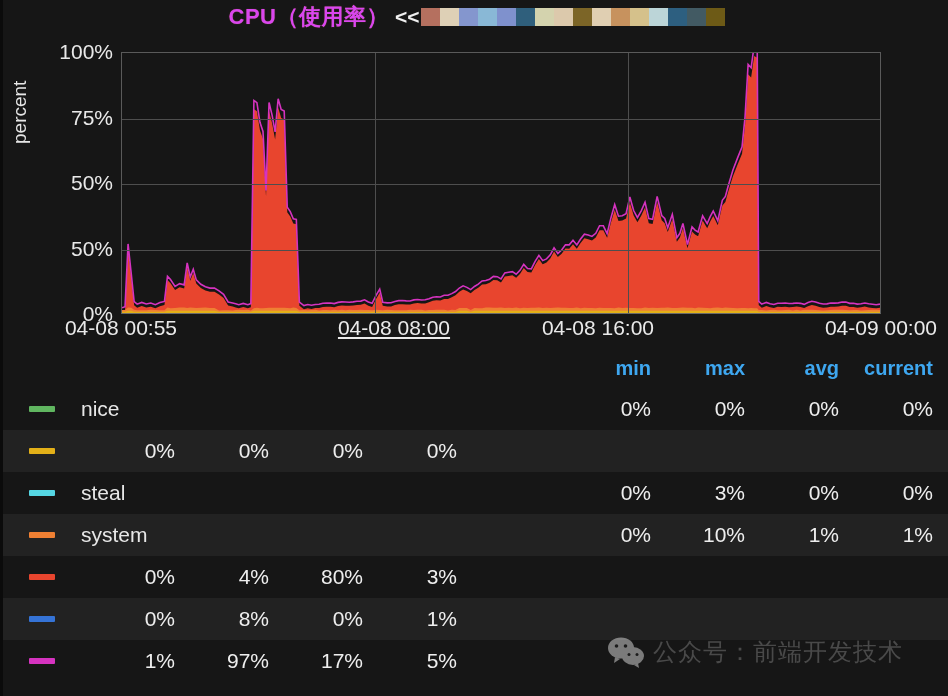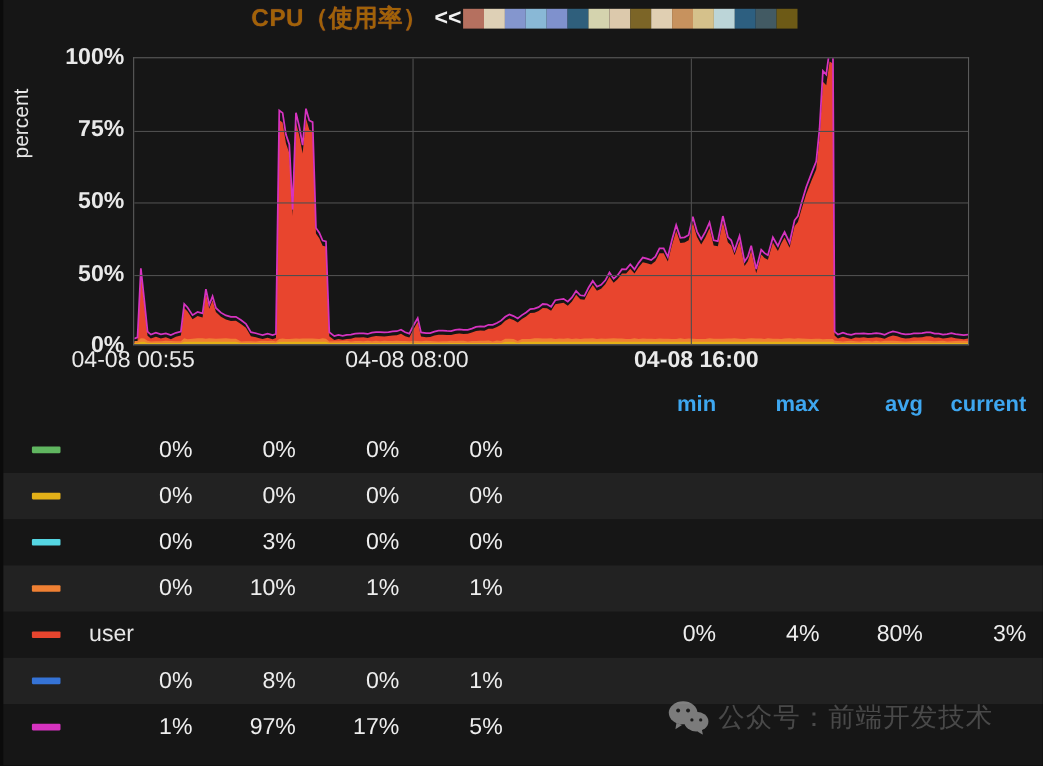--- a/index.html
+++ b/index.html
@@ -25,21 +25,21 @@
     position: absolute;
     left: 0;
     top: 0;
     width: 948px;
     height: 34px;
     display: flex;
     align-items: center;
     justify-content: center;
   }
   .title-text {
-    color: #a16207;
+    color: #d946ef;
     font-size: 22px;
     font-weight: bold;
     letter-spacing: 0.5px;
     white-space: nowrap;
     text-shadow: 0 0 1px rgba(255,120,120,.45);
   }
   .title-collapse {
     color: #f0f0f0;
     font-size: 21px;
     font-weight: bold;
@@ -76,21 +76,20 @@
     white-space: nowrap;
   }
   .ytick {
     position: absolute;
     right: 0;
     color: #e9e9e9;
     font-size: 21px;
     text-align: center;
     white-space: nowrap;
     transform: translateY(-50%);
-    font-weight: bold;
   }
   .yticks {
     position: absolute;
     left: 0;
     top: 0;
     width: 110px;
     height: 300px;
   }
   .plot {
     position: absolute;
@@ -276,75 +275,78 @@
         </svg>
     <div class="gridline-h" style="top: 196.5px;"></div>
         <div class="gridline-h" style="top: 131px;"></div>
         <div class="gridline-h" style="top: 65.5px;"></div>
         <div class="gridline-v" style="left: 253.08px;"></div>
         <div class="gridline-v" style="left: 506.16px;"></div>
       </div>
 
     <div class="xticks" id="xticks">
         <div class="xtick" style="left: 118px;">04-08 00:55</div>
-        <div class="xtick" style="left: 367px;">04-08 08:00</div>
-        <div class="xtick" style="left: 630px; font-weight: bold;">04-08 16:00</div>
+        <div class="xtick" style="left: 391px; text-decoration: underline;">04-08 08:00</div>
+        <div class="xtick" style="left: 595px;">04-08 16:00</div>
+        <div class="xtick" style="left: 878px;">04-09 00:00</div>
       </div>
   </div>
 
   <div class="legend">
     <div class="legend-head">
       <div class="lg-head-spacer"></div>
       <div class="lg-head-cell">min</div>
       <div class="lg-head-cell">max</div>
       <div class="lg-head-cell">avg</div>
       <div class="lg-head-cell last">current</div>
     </div>
     <div id="legend-rows">
         <div class="legend-row">
           <div class="lg-swatch-cell">
             <span class="lg-swatch" style="background: rgb(96, 182, 96);"></span>
           </div>
+          <div class="lg-name">nice</div>
           <div class="lg-val">0%</div>
           <div class="lg-val">0%</div>
           <div class="lg-val">0%</div>
           <div class="lg-val last">0%</div>
         </div>
         <div class="legend-row alt">
           <div class="lg-swatch-cell">
             <span class="lg-swatch" style="background: rgb(227, 176, 24);"></span>
           </div>
           <div class="lg-val">0%</div>
           <div class="lg-val">0%</div>
           <div class="lg-val">0%</div>
           <div class="lg-val last">0%</div>
         </div>
         <div class="legend-row">
           <div class="lg-swatch-cell">
             <span class="lg-swatch" style="background: rgb(85, 214, 227);"></span>
           </div>
+          <div class="lg-name">steal</div>
           <div class="lg-val">0%</div>
           <div class="lg-val">3%</div>
           <div class="lg-val">0%</div>
           <div class="lg-val last">0%</div>
         </div>
         <div class="legend-row alt">
           <div class="lg-swatch-cell">
             <span class="lg-swatch" style="background: rgb(239, 128, 51);"></span>
           </div>
+          <div class="lg-name">system</div>
           <div class="lg-val">0%</div>
           <div class="lg-val">10%</div>
           <div class="lg-val">1%</div>
           <div class="lg-val last">1%</div>
         </div>
         <div class="legend-row">
           <div class="lg-swatch-cell">
             <span class="lg-swatch" style="background: rgb(232, 69, 46);"></span>
           </div>
-          <div class="lg-name">user</div>
           <div class="lg-val">0%</div>
           <div class="lg-val">4%</div>
           <div class="lg-val">80%</div>
           <div class="lg-val last">3%</div>
         </div>
         <div class="legend-row alt">
           <div class="lg-swatch-cell">
             <span class="lg-swatch" style="background: rgb(53, 115, 214);"></span>
           </div>
           <div class="lg-val">0%</div>

